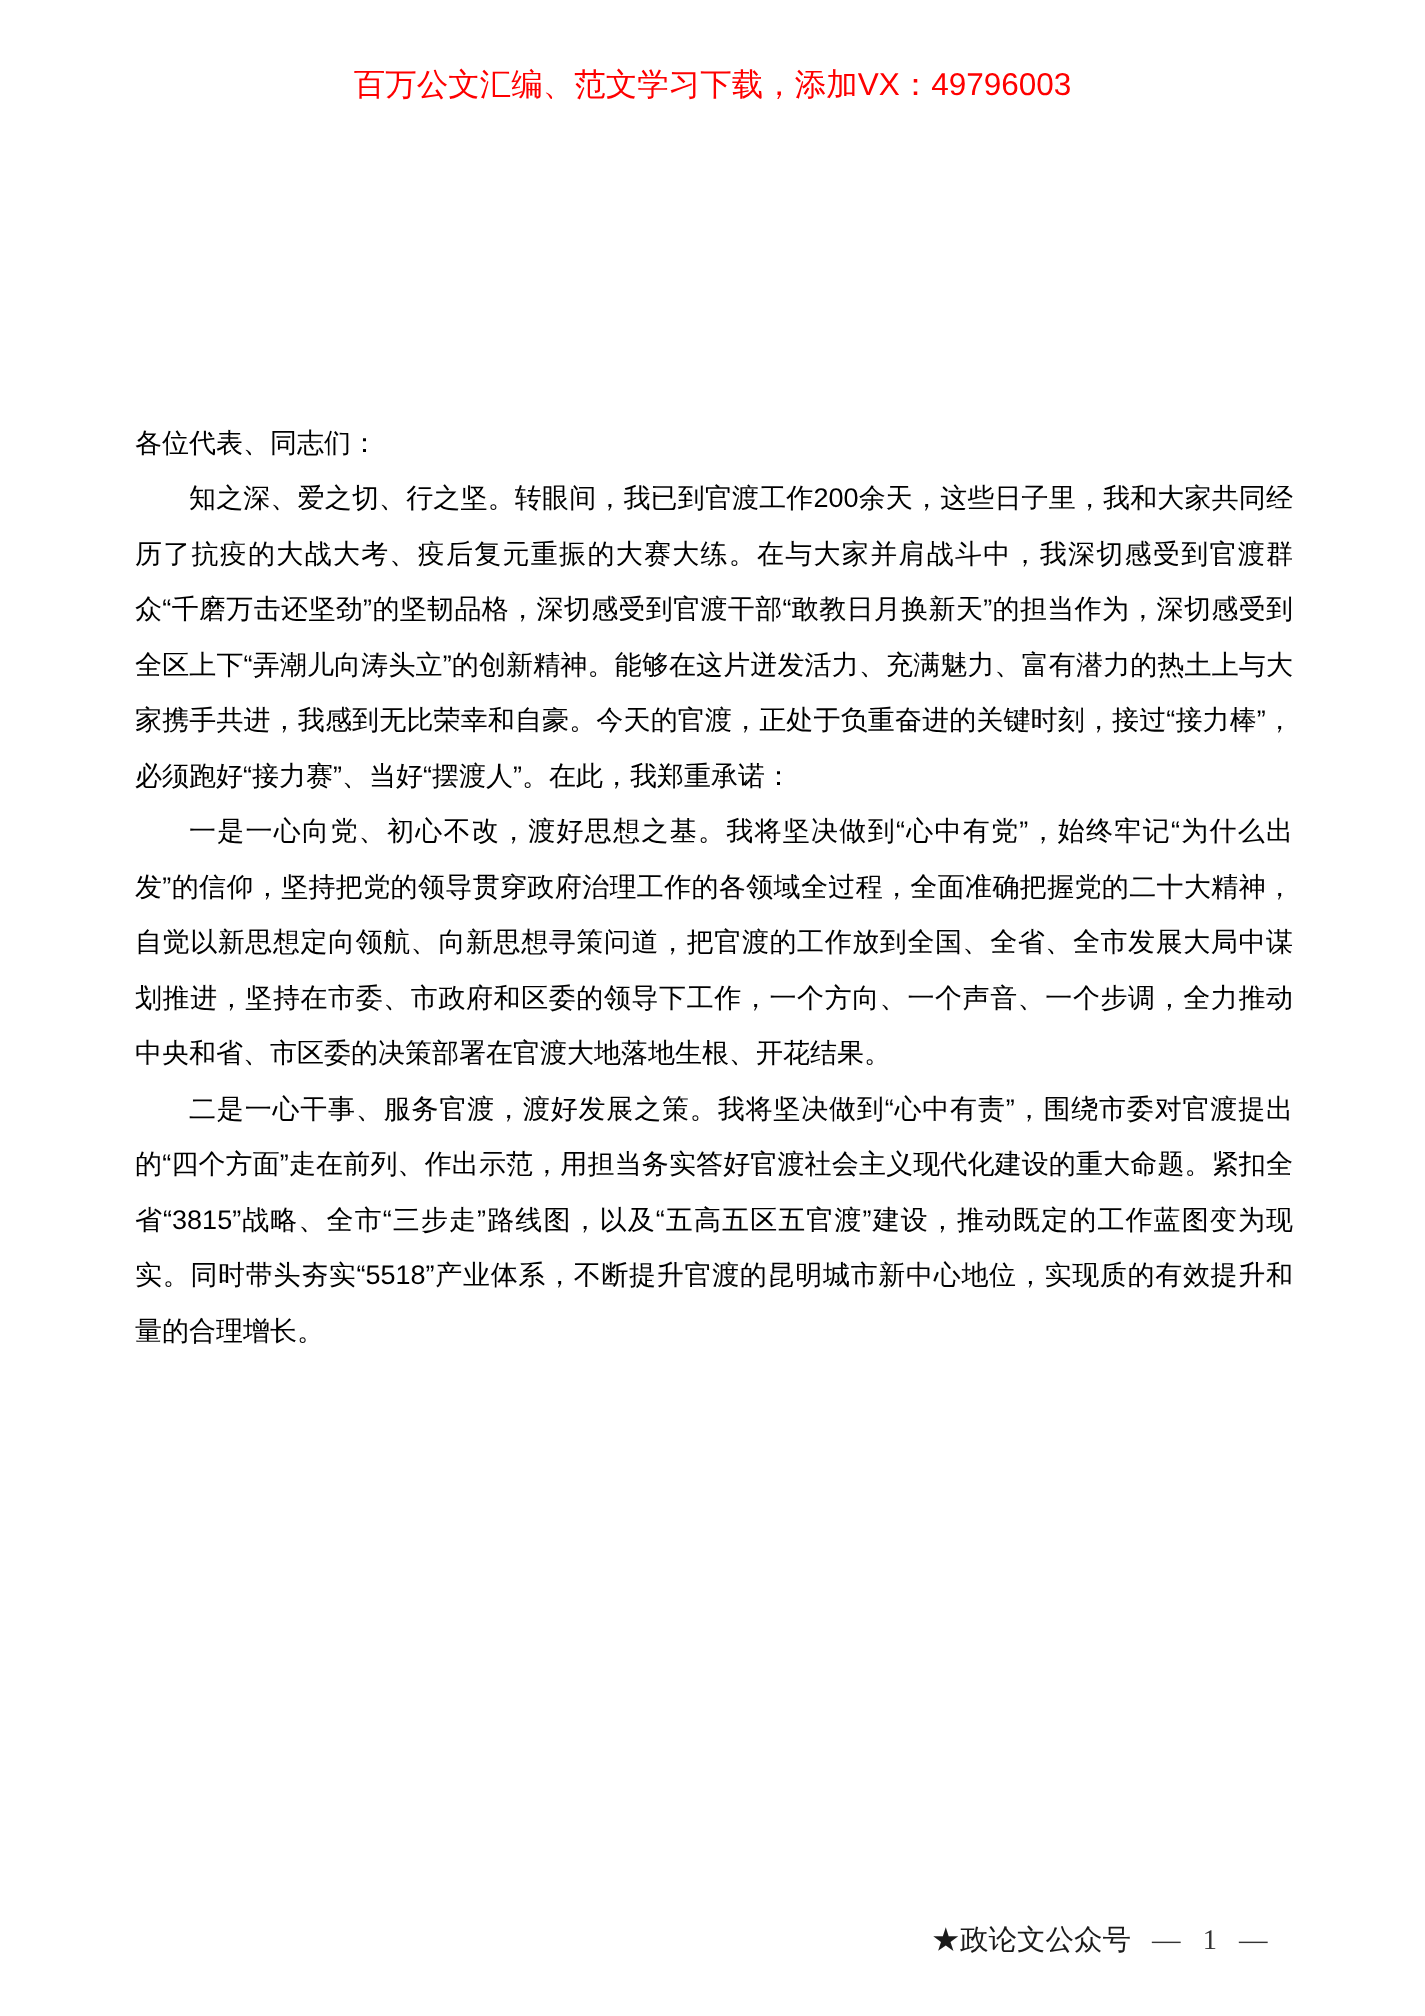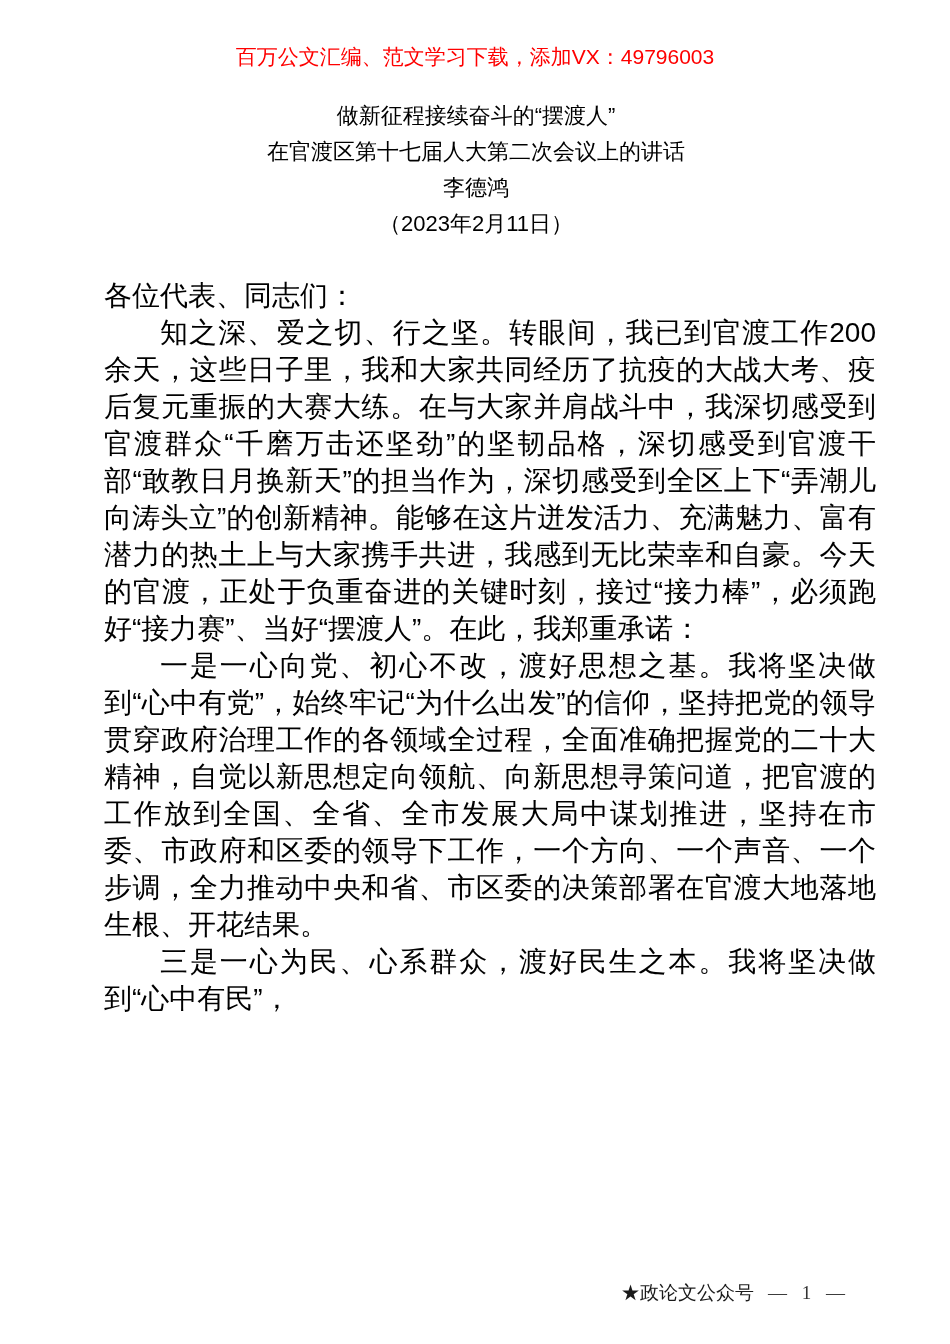--- a/index.html
+++ b/index.html
@@ -32,23 +32,23 @@
     left: 90px;
     width: 772px;
     text-align: center;
     font-size: 22px;
     line-height: 36px;
     font-weight: 400;
   }
   .body-text {
     position: absolute;
     top: 277px;
-    left: 104px;
+    left: 90px;
     width: 772px;
-    font-size: 28px;
+    font-size: 18px;
     line-height: 37px;
     text-align: justify;
     text-justify: inter-ideograph;
   }
   .body-text p {
     margin: 0;
     padding: 0;
     text-indent: 2em;
   }
   .body-text p.salutation {
@@ -73,36 +73,30 @@
     color: #333333;
   }
 </style>
 </head>
 <body>
 
 <div class="page">
 
   <div class="banner" style="color: rgb(254, 0, 0);">百万公文汇编、范文学习下载，添加VX：49796003</div>
 
-  <div class="title-block">
-    <div>做新征程接续奋斗的“摆渡人”</div>
-    <div>在官渡区第十七届人大第二次会议上的讲话</div>
-    <div>李德鸿</div>
-    <div>（2023年2月11日）</div>
-  </div>
 
   <div class="body-text">
     <p class="salutation">各位代表、同志们：</p>
 
 
     <p><span class="lead"></span><span>知之深、爱之切、行之坚。转眼间，我已到官渡工作200余天，这些日子里，我和大家共同经历了抗疫的大战大考、疫后复元重振的大赛大练。在与大家并肩战斗中，我深切感受到官渡群众“千磨万击还坚劲”的坚韧品格，深切感受到官渡干部“敢教日月换新天”的担当作为，深切感受到全区上下“弄潮儿向涛头立”的创新精神。能够在这片迸发活力、充满魅力、富有潜力的热土上与大家携手共进，我感到无比荣幸和自豪。今天的官渡，正处于负重奋进的关键时刻，接过“接力棒”，必须跑好“接力赛”、当好“摆渡人”。在此，我郑重承诺：</span></p>
 
     <p><span class="lead">一是一心向党、初心不改，渡好思想之基。</span><span>我将坚决做到“心中有党”，始终牢记“为什么出发”的信仰，坚持把党的领导贯穿政府治理工作的各领域全过程，全面准确把握党的二十大精神，自觉以新思想定向领航、向新思想寻策问道，把官渡的工作放到全国、全省、全市发展大局中谋划推进，坚持在市委、市政府和区委的领导下工作，一个方向、一个声音、一个步调，全力推动中央和省、市区委的决策部署在官渡大地落地生根、开花结果。</span></p>
 
+    <p><span class="lead">二是一心干事、服务官渡，渡好发展之策。</span><span>我将坚决做到“心中有责”，围绕市委对官渡提出的“四个方面”走在前列、作出示范，用担当务实答好官渡社会主义现代化建设的重大命题。紧扣全省“3815”战略、全市“三步走”路线图，以及“五高五区五官渡”建设，推动既定的工作蓝图变为现实。同时带头夯实“5518”产业体系，不断提升官渡的昆明城市新中心地位，实现质的有效提升和量的合理增长。</span></p>
 
-    <p><span class="lead">三是一心为民、心系群众，渡好民生之本。</span><span>我将坚决做到“心中有民”，</span></p>
   </div>
 
   <div class="footer">
     <span>★政论文公众号</span><span class="pagenum">— 1 —</span>
   </div>
 
 </div>
 
 </body></html>

